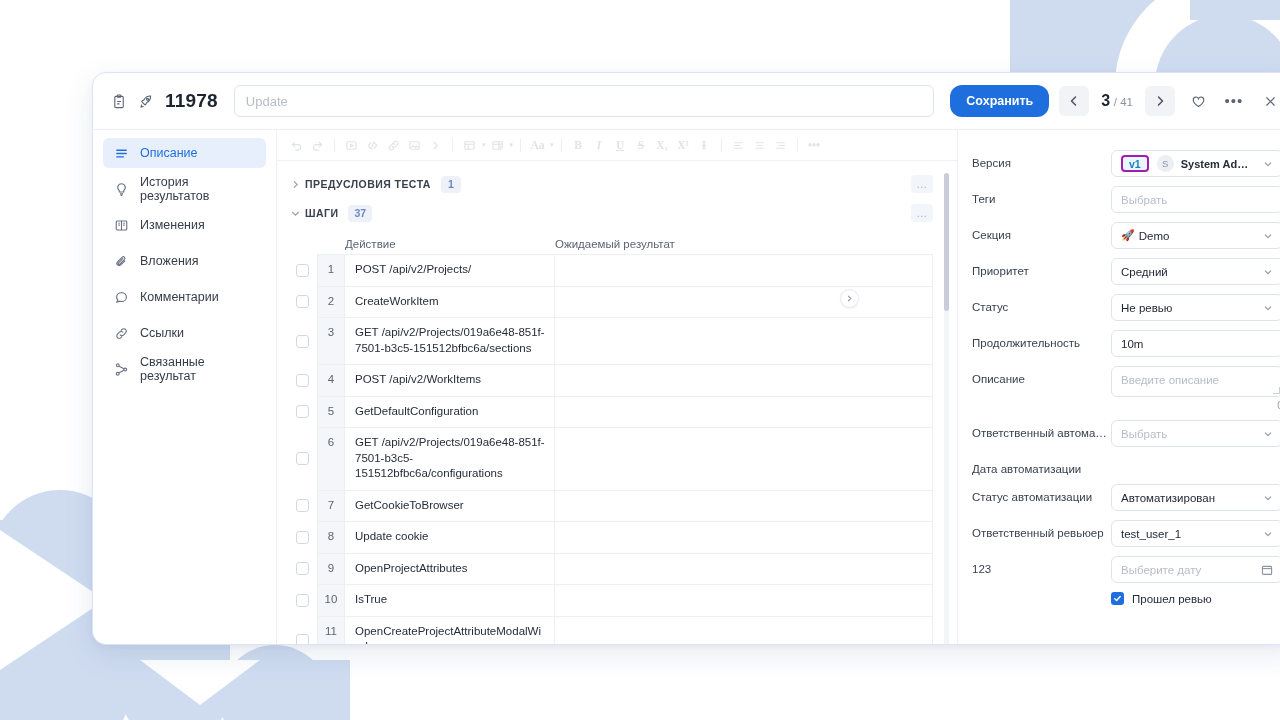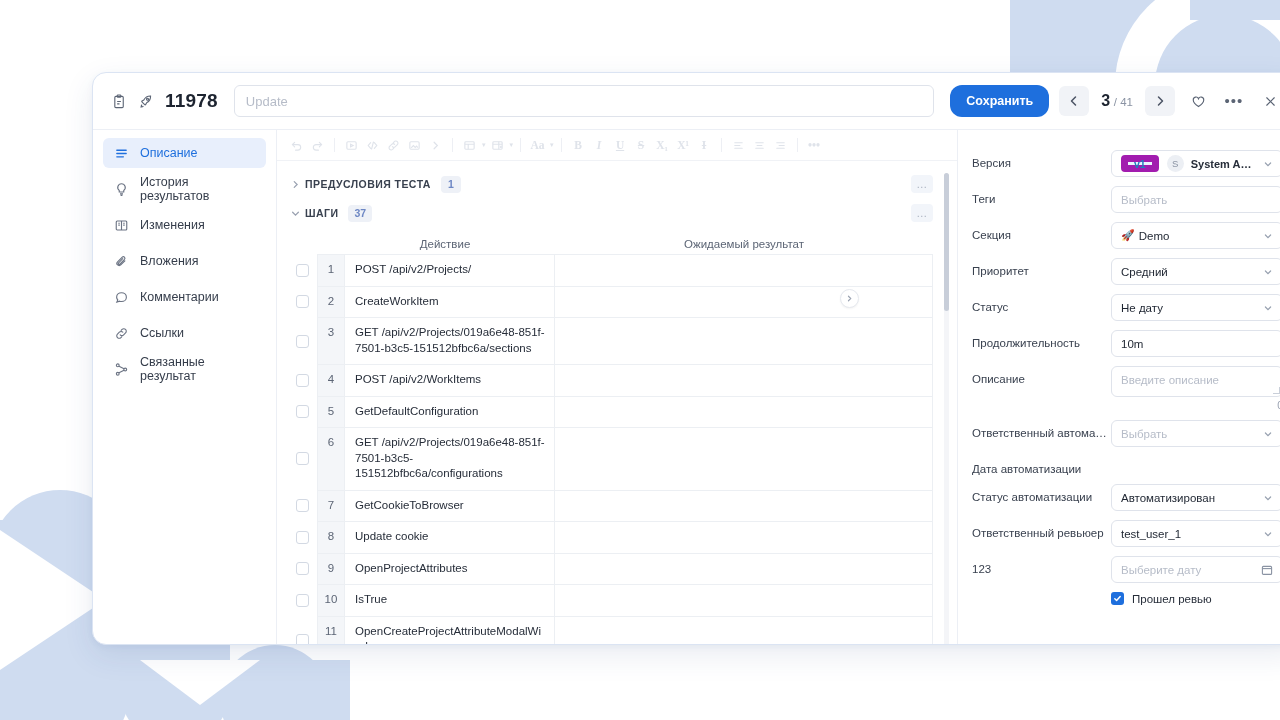--- a/index.html
+++ b/index.html
@@ -131,21 +131,21 @@
     margin-left: auto; width: 22px; height: 18px;
     background: #f2f5fa; border-radius: 4px;
     display: flex; align-items: center; justify-content: center;
     color: #aab2c0; font-size: 11px; line-height: 6px; letter-spacing: .5px;
     cursor: pointer;
   }
 
   
   .steps-head { display: flex; height: 20px; align-items: flex-end; margin-top: 4px; }
   .sh-spacer { width: 48px; flex: 0 0 48px; }
-  .sh-cell { font-size: 11.5px; color: #5c6575; padding-left: 10px; text-align: center; }
+  .sh-cell { font-size: 11.5px; color: #5c6575; padding-left: 10px; }
   .sh-action { width: 210px; flex: 0 0 210px; }
   .sh-exp { flex: 1 1 auto; }
 
   .steps-table { margin-top: 4px; }
   .step-row { display: flex; align-items: stretch; min-height: 30px; }
   .st-check { width: 30px; flex: 0 0 30px; display: flex; align-items: center; justify-content: center; padding-top: 1px; }
   .cbox { width: 13px; height: 13px; border: 1px solid #d3d9e3; border-radius: 3px; background: #fff; cursor: pointer; }
   .st-num {
     width: 27px; flex: 0 0 27px;
     background: #f4f6f9;
@@ -204,21 +204,21 @@
   .field.plain { cursor: text; }
   .field .ph { color: #b6bcc8; }
   .field .val { flex: 1 1 auto; overflow: hidden; text-overflow: ellipsis; white-space: nowrap; }
   .dd-caret { width: 10px; height: 10px; color: #98a1b0; flex: 0 0 10px; margin-left: 6px; }
   .dd-caret svg { width: 10px; height: 10px; display: block; }
   .cal-ico { width: 12px; height: 12px; color: #8a93a3; flex: 0 0 12px; margin-left: 6px; }
   .cal-ico svg { width: 12px; height: 12px; display: block; }
 
   .ver-badge {
     height: 17px; padding: 0 6px;
-    border: 7px solid #a21caf; border-radius: 4px;
+    border: 2px solid #a21caf; border-radius: 4px;
     background: #eaf6fd; color: #1e7fbd;
     font-size: 10.5px; font-weight: 700;
     display: flex; align-items: center; margin-right: 8px;
   }
   .avatar {
     width: 17px; height: 17px; border-radius: 50%;
     background: #eceff4; color: #8a93a3;
     font-size: 9.5px; display: flex; align-items: center; justify-content: center;
     margin-right: 7px; flex: 0 0 17px;
   }
@@ -674,21 +674,21 @@
                   </svg>
               </span>
             </div>
           </div>
         </div>
 
         <div class="frow">
           <span class="flabel">Статус</span>
           <div class="fctl">
             <div class="field">
-              <span class="val">Не дату</span>
+              <span class="val">Не ревью</span>
               <span class="dd-caret">
                 <svg viewBox="0 0 10 10" fill="none" stroke="currentColor" stroke-width="1.2" stroke-linecap="round">
                     <path d="M2.4 4 5 6.6 7.6 4"></path>
                   </svg>
               </span>
             </div>
           </div>
         </div>
 
         <div class="frow">

